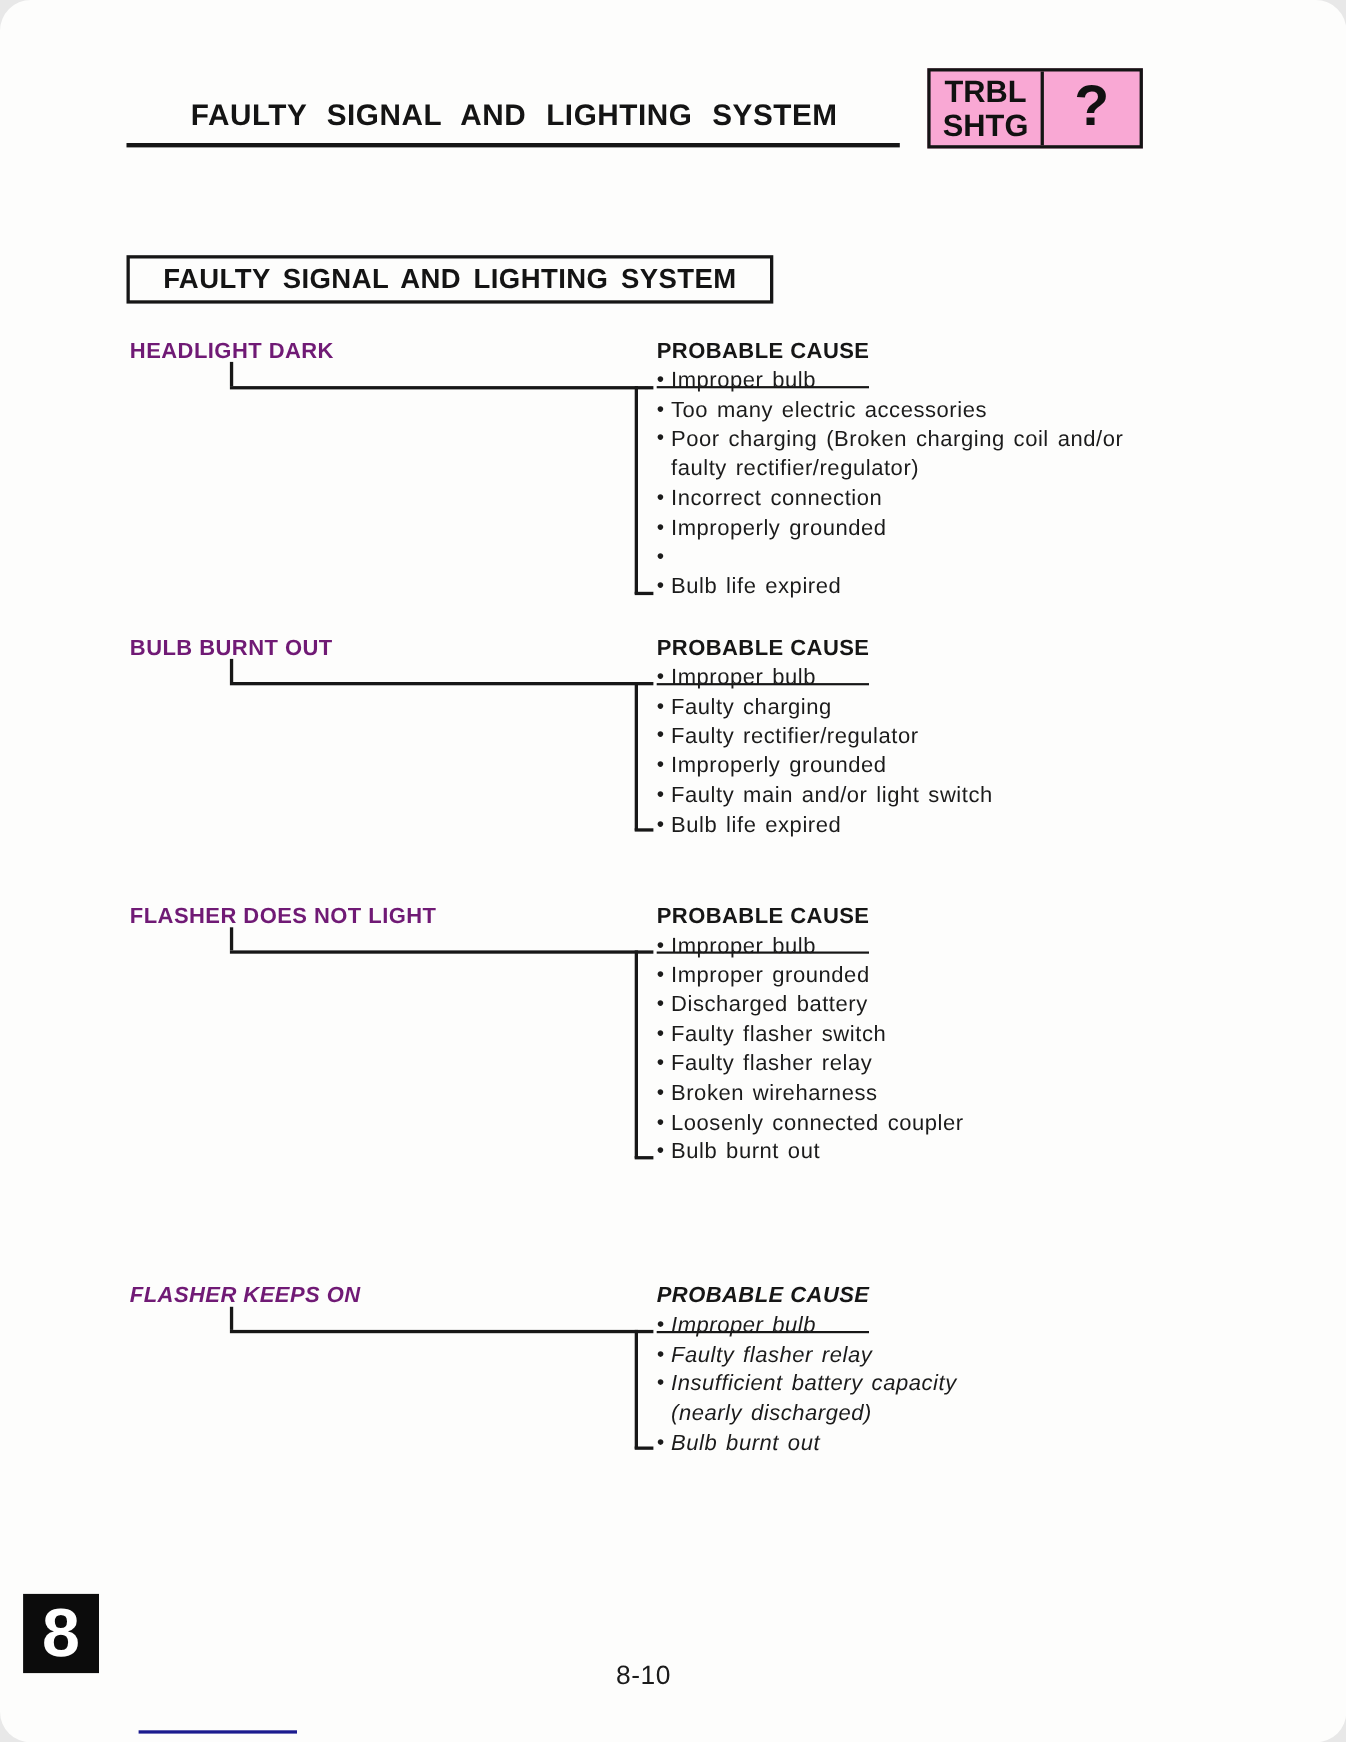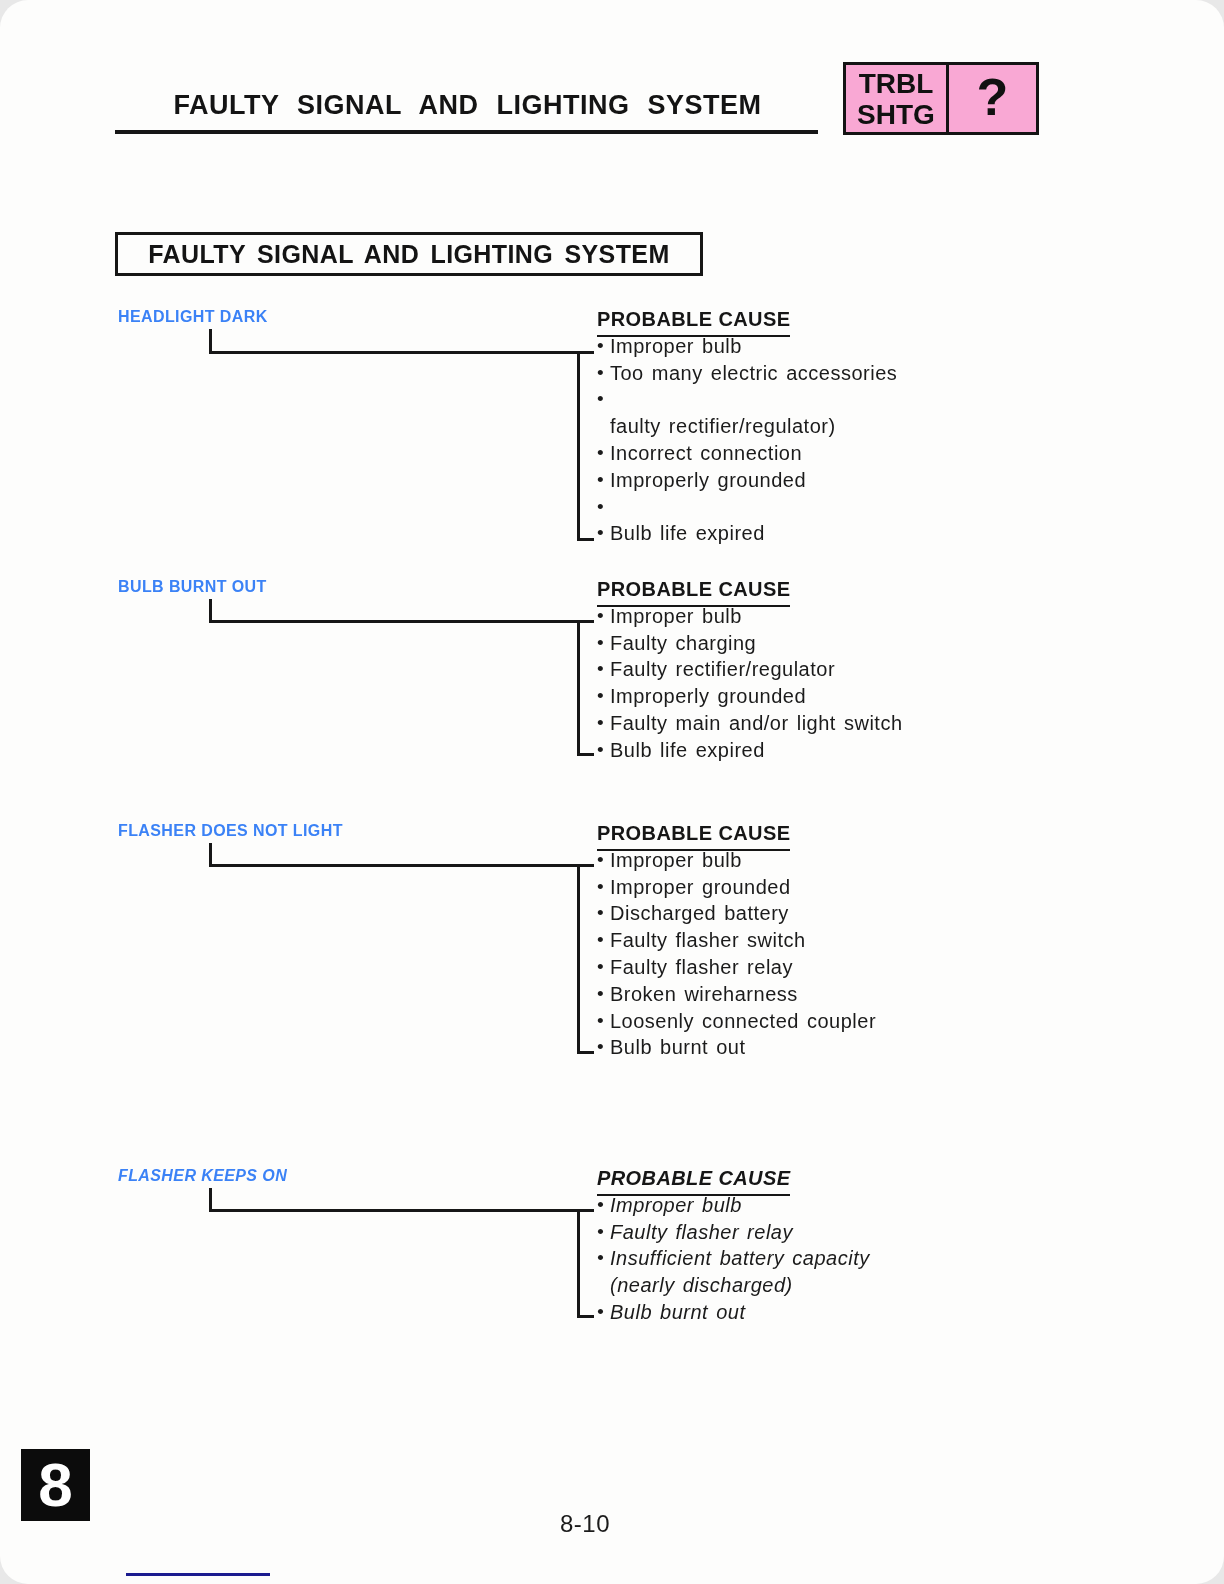--- a/index.html
+++ b/index.html
@@ -61,29 +61,29 @@
     display:flex; align-items:center; justify-content:center;
     font-size:25px; font-weight:bold; letter-spacing:0.4px;
     word-spacing:4px;
     color:#141414;
     white-space:nowrap;
   }
   
   .section{position:absolute; left:0; width:1224px;}
   .sec-name{
     position:absolute; left:118px; top:0;
-    font-size:16px; font-weight:bold; letter-spacing:0.4px;
-    color:#3b82f6; white-space:nowrap;text-align:center;
+    font-size:20px; font-weight:bold; letter-spacing:0.4px;
+    color:#701a75; white-space:nowrap;text-align:center;
   }
   .cause-label{
     position:absolute; left:597px; top:0;
     font-size:20px; font-weight:bold; letter-spacing:0.4px;
     color:#161616;
     border-bottom:2.5px solid #161616;
-    padding-bottom:4px;
+    padding-bottom:20px;
     white-space:nowrap;
   }
   .cause-list{position:absolute; left:597px;}
   .cause-line{
     display:flex; align-items:center;
     height:26.8px;
     font-size:20px; letter-spacing:0.5px; word-spacing:2px;
     color:#1b1b1b; white-space:nowrap;
   }
   .cause-line .blt{
@@ -180,20 +180,21 @@
         <div class="cause-line">
           <span class="blt">•</span>
           <span>Improper bulb</span>
         </div>
         <div class="cause-line">
           <span class="blt">•</span>
           <span>Too many electric accessories</span>
         </div>
         <div class="cause-line">
           <span class="blt">•</span>
+          <span>Poor charging (Broken charging coil and/or</span>
         </div>
         <div class="cause-line cont">
           <span>faulty rectifier/regulator)</span>
         </div>
         <div class="cause-line">
           <span class="blt">•</span>
           <span>Incorrect connection</span>
         </div>
         <div class="cause-line">
           <span class="blt">•</span>

